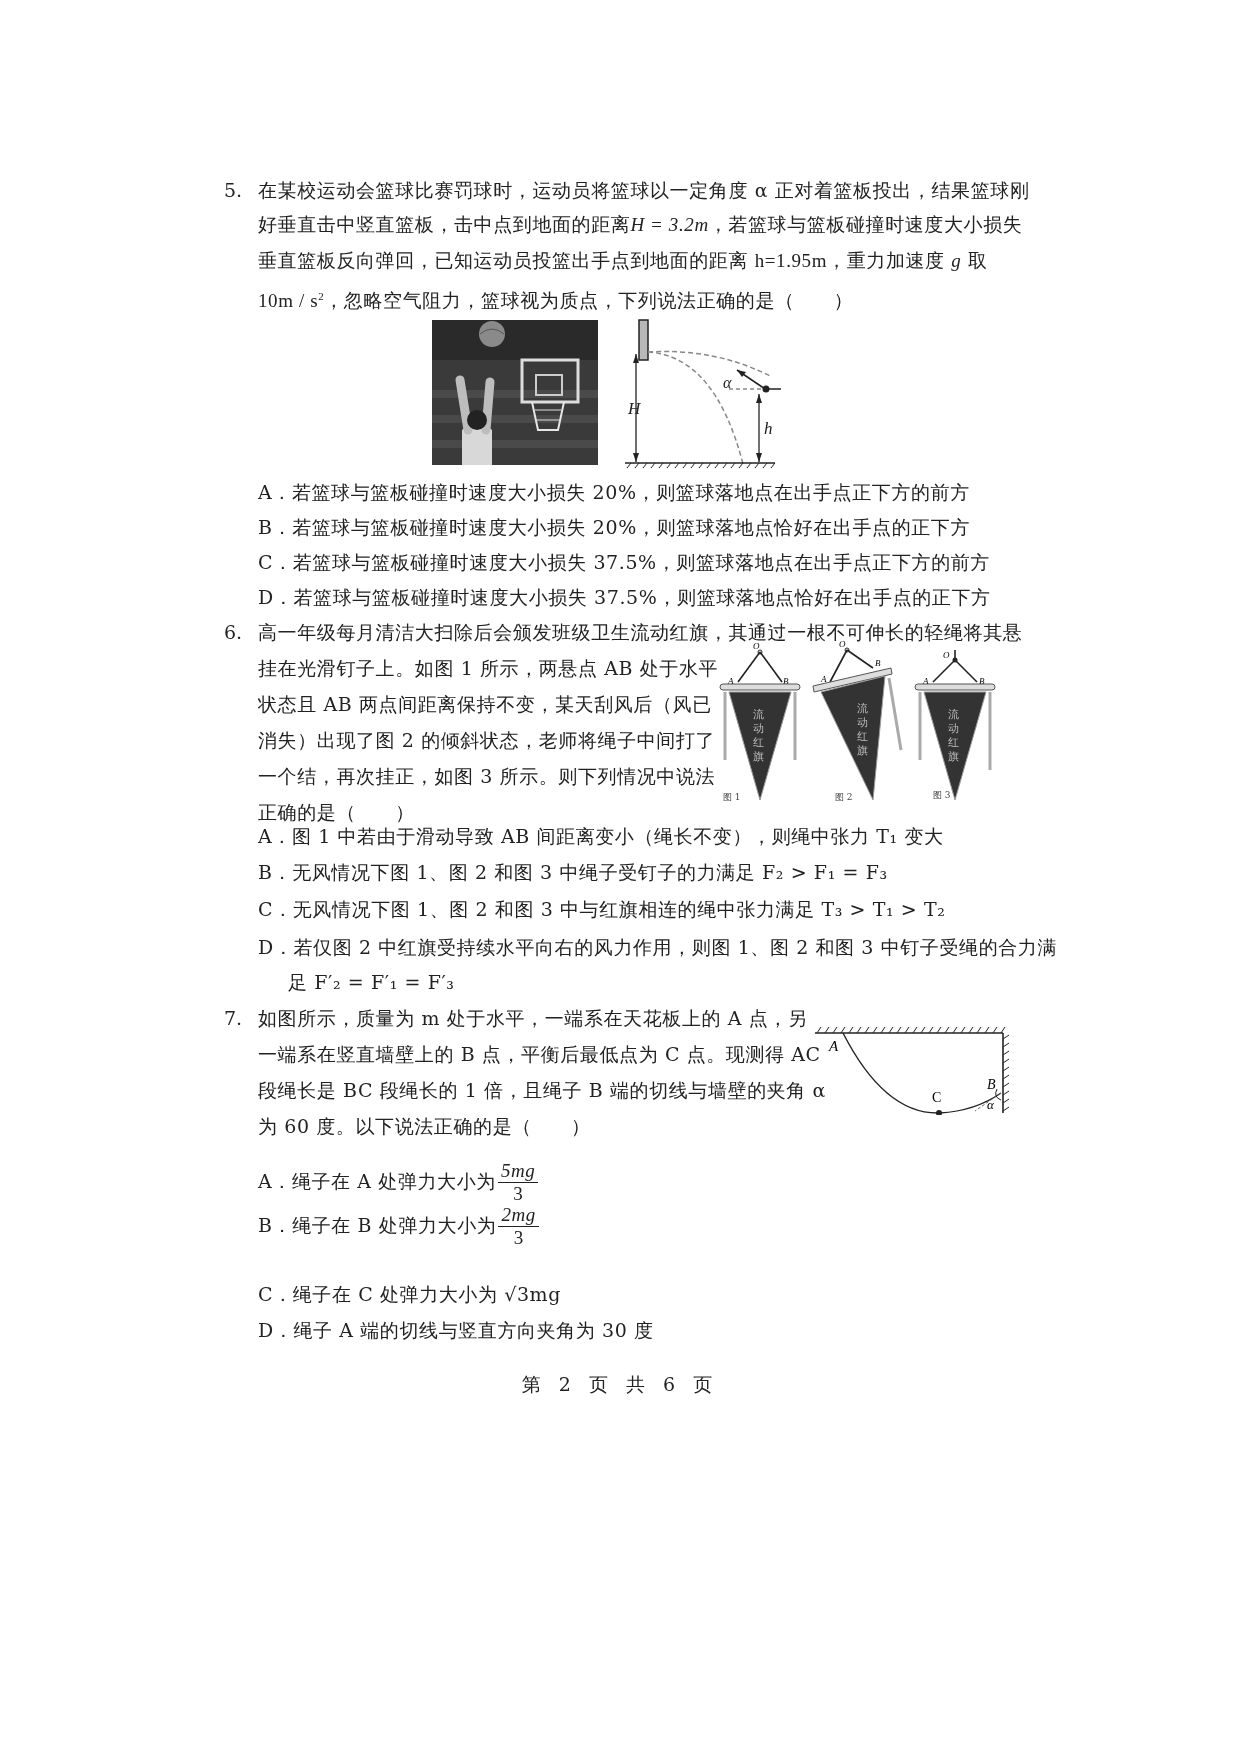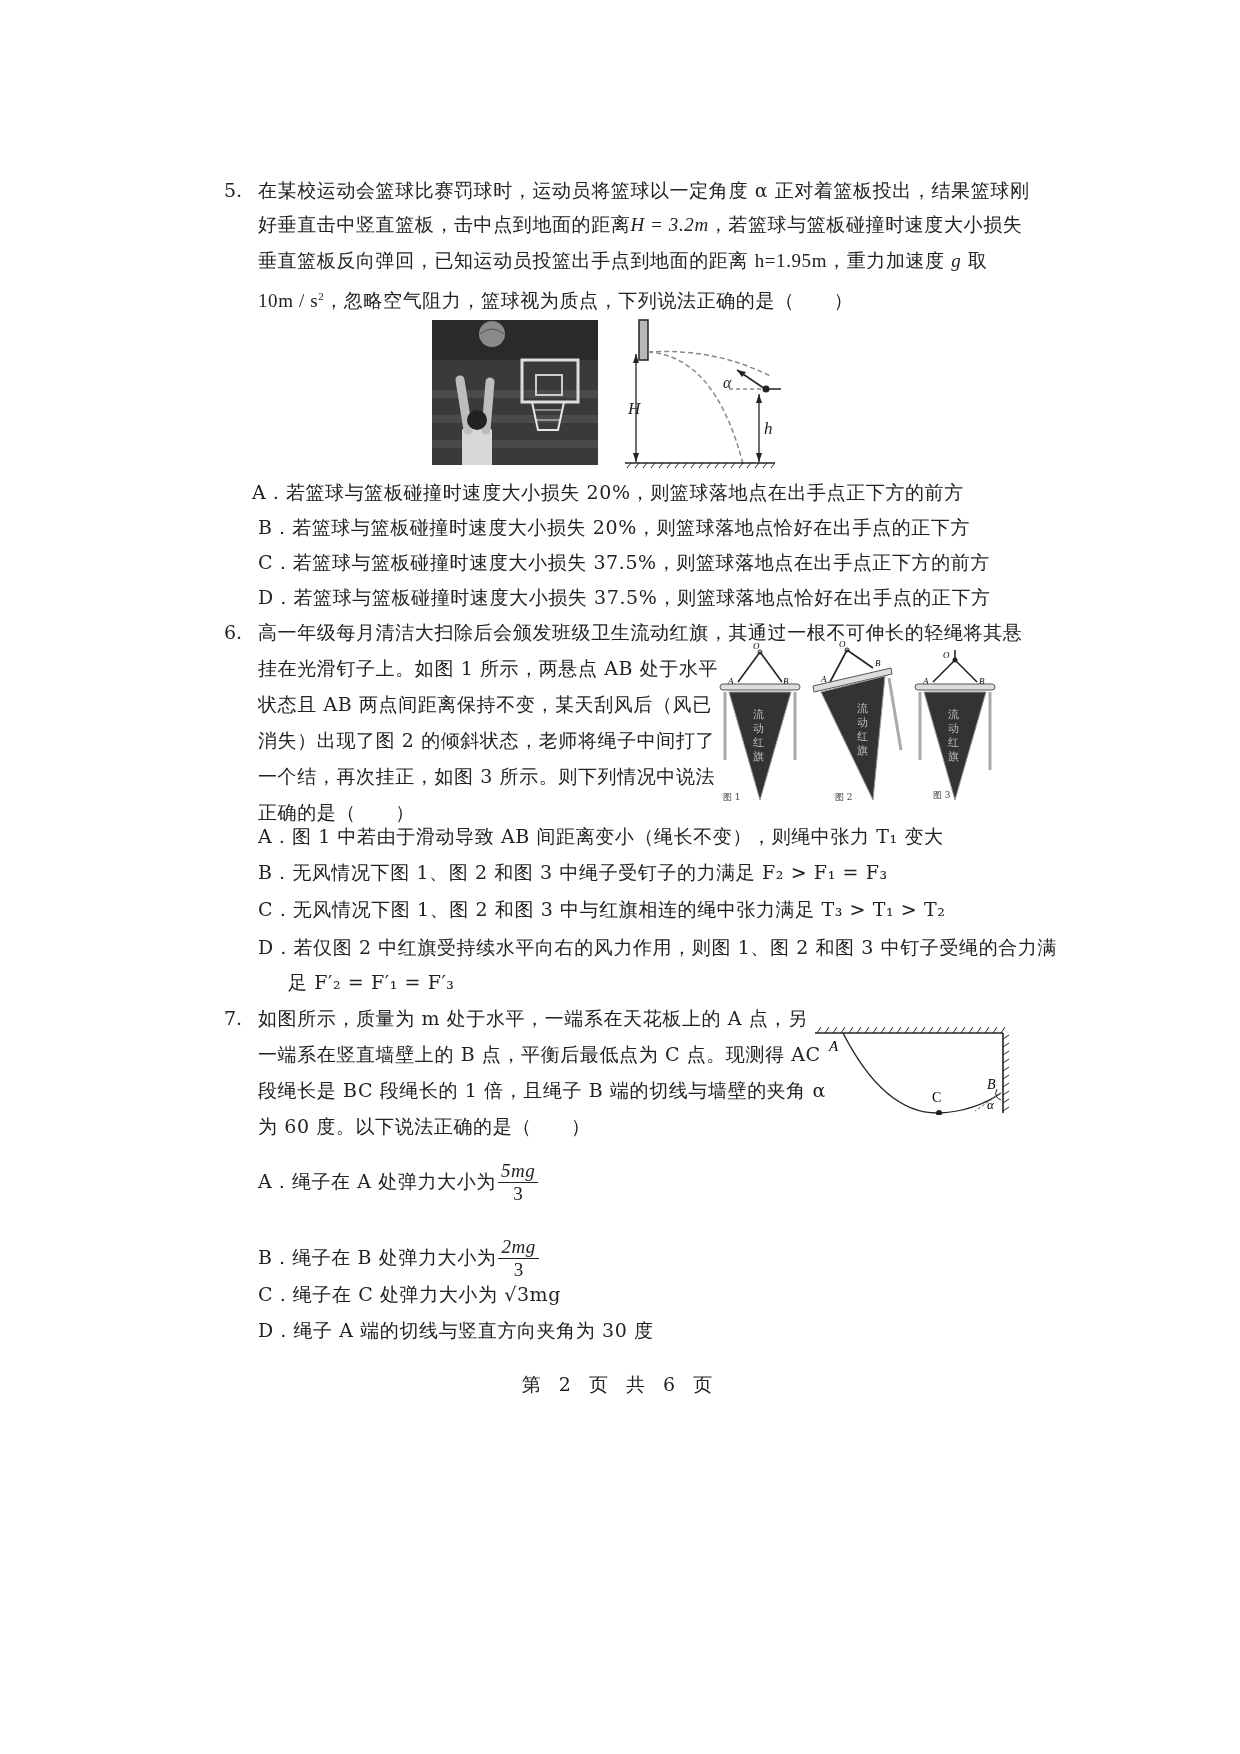--- a/index.html
+++ b/index.html
@@ -85,21 +85,21 @@
       <line x1="98" y1="150" x2="102" y2="145"></line>
       <line x1="106" y1="150" x2="110" y2="145"></line>
       <line x1="114" y1="150" x2="118" y2="145"></line>
       <line x1="122" y1="150" x2="126" y2="145"></line>
       <line x1="130" y1="150" x2="134" y2="145"></line>
       <line x1="138" y1="150" x2="142" y2="145"></line>
       <line x1="146" y1="150" x2="150" y2="145"></line>
   </g>
 </svg>
 
-<div class="ln" style="left:252px;top:480px"><span>A．</span><span>若篮球与篮板碰撞时速度大小损失 20%，则篮球落地点在出手点正下方的前方</span></div>
+<div class="ln" style="left:258px;top:480px"><span>A．</span><span>若篮球与篮板碰撞时速度大小损失 20%，则篮球落地点在出手点正下方的前方</span></div>
 <div class="ln" style="left:258px;top:515px"><span>B．</span><span>若篮球与篮板碰撞时速度大小损失 20%，则篮球落地点恰好在出手点的正下方</span></div>
 <div class="ln" style="left:258px;top:550px"><span>C．</span><span>若篮球与篮板碰撞时速度大小损失 37.5%，则篮球落地点在出手点正下方的前方</span></div>
 <div class="ln" style="left:258px;top:585px"><span>D．</span><span>若篮球与篮板碰撞时速度大小损失 37.5%，则篮球落地点恰好在出手点的正下方</span></div>
 
 <div class="num" style="left:224px;top:620px">6.</div>
 <div class="ln" style="left:258px;top:620px">高一年级每月清洁大扫除后会颁发班级卫生流动红旗，其通过一根不可伸长的轻绳将其悬</div>
 <div class="ln" style="left:258px;top:656px">挂在光滑钉子上。如图 1 所示，两悬点 AB 处于水平</div>
 <div class="ln" style="left:258px;top:692px">状态且 AB 两点间距离保持不变，某天刮风后（风已</div>
 <div class="ln" style="left:258px;top:728px">消失）出现了图 2 的倾斜状态，老师将绳子中间打了</div>
 <div class="ln" style="left:258px;top:764px">一个结，再次挂正，如图 3 所示。则下列情况中说法</div>
@@ -221,19 +221,19 @@
   <path d="M182 84 Q178 92 186 95" fill="none" stroke="#222" stroke-width="1"></path>
   <text x="14" y="46" font-size="15" font-style="italic" font-family="Liberation Serif, serif">A</text>
   <text x="117" y="97" font-size="14" font-family="Liberation Serif, serif">C</text>
   <text x="172" y="84" font-size="14" font-style="italic" font-family="Liberation Serif, serif">B</text>
   <text x="172" y="104" font-size="13" font-style="italic" font-family="Liberation Serif, serif">α</text>
 </svg>
 
 <div class="ln" style="left:258px;top:1160px">
   <span>A．</span><span>绳子在 A 处弹力大小为</span><span class="frac"><span class="n">5mg</span><span class="d">3</span></span>
 </div>
-<div class="ln" style="left:258px;top:1236px">
+<div class="ln" style="left:258px;top:1204px">
   <span>B．</span><span>绳子在 B 处弹力大小为</span><span class="frac"><span class="n">2mg</span><span class="d">3</span></span>
 </div>
 <div class="ln" style="left:258px;top:1282px"><span>C．</span><span>绳子在 C 处弹力大小为 √3mg</span></div>
 <div class="ln" style="left:258px;top:1318px"><span>D．</span><span>绳子 A 端的切线与竖直方向夹角为 30 度</span></div>
 
 <div class="footer">第 2 页 共 6 页</div>
 
 </body></html>

